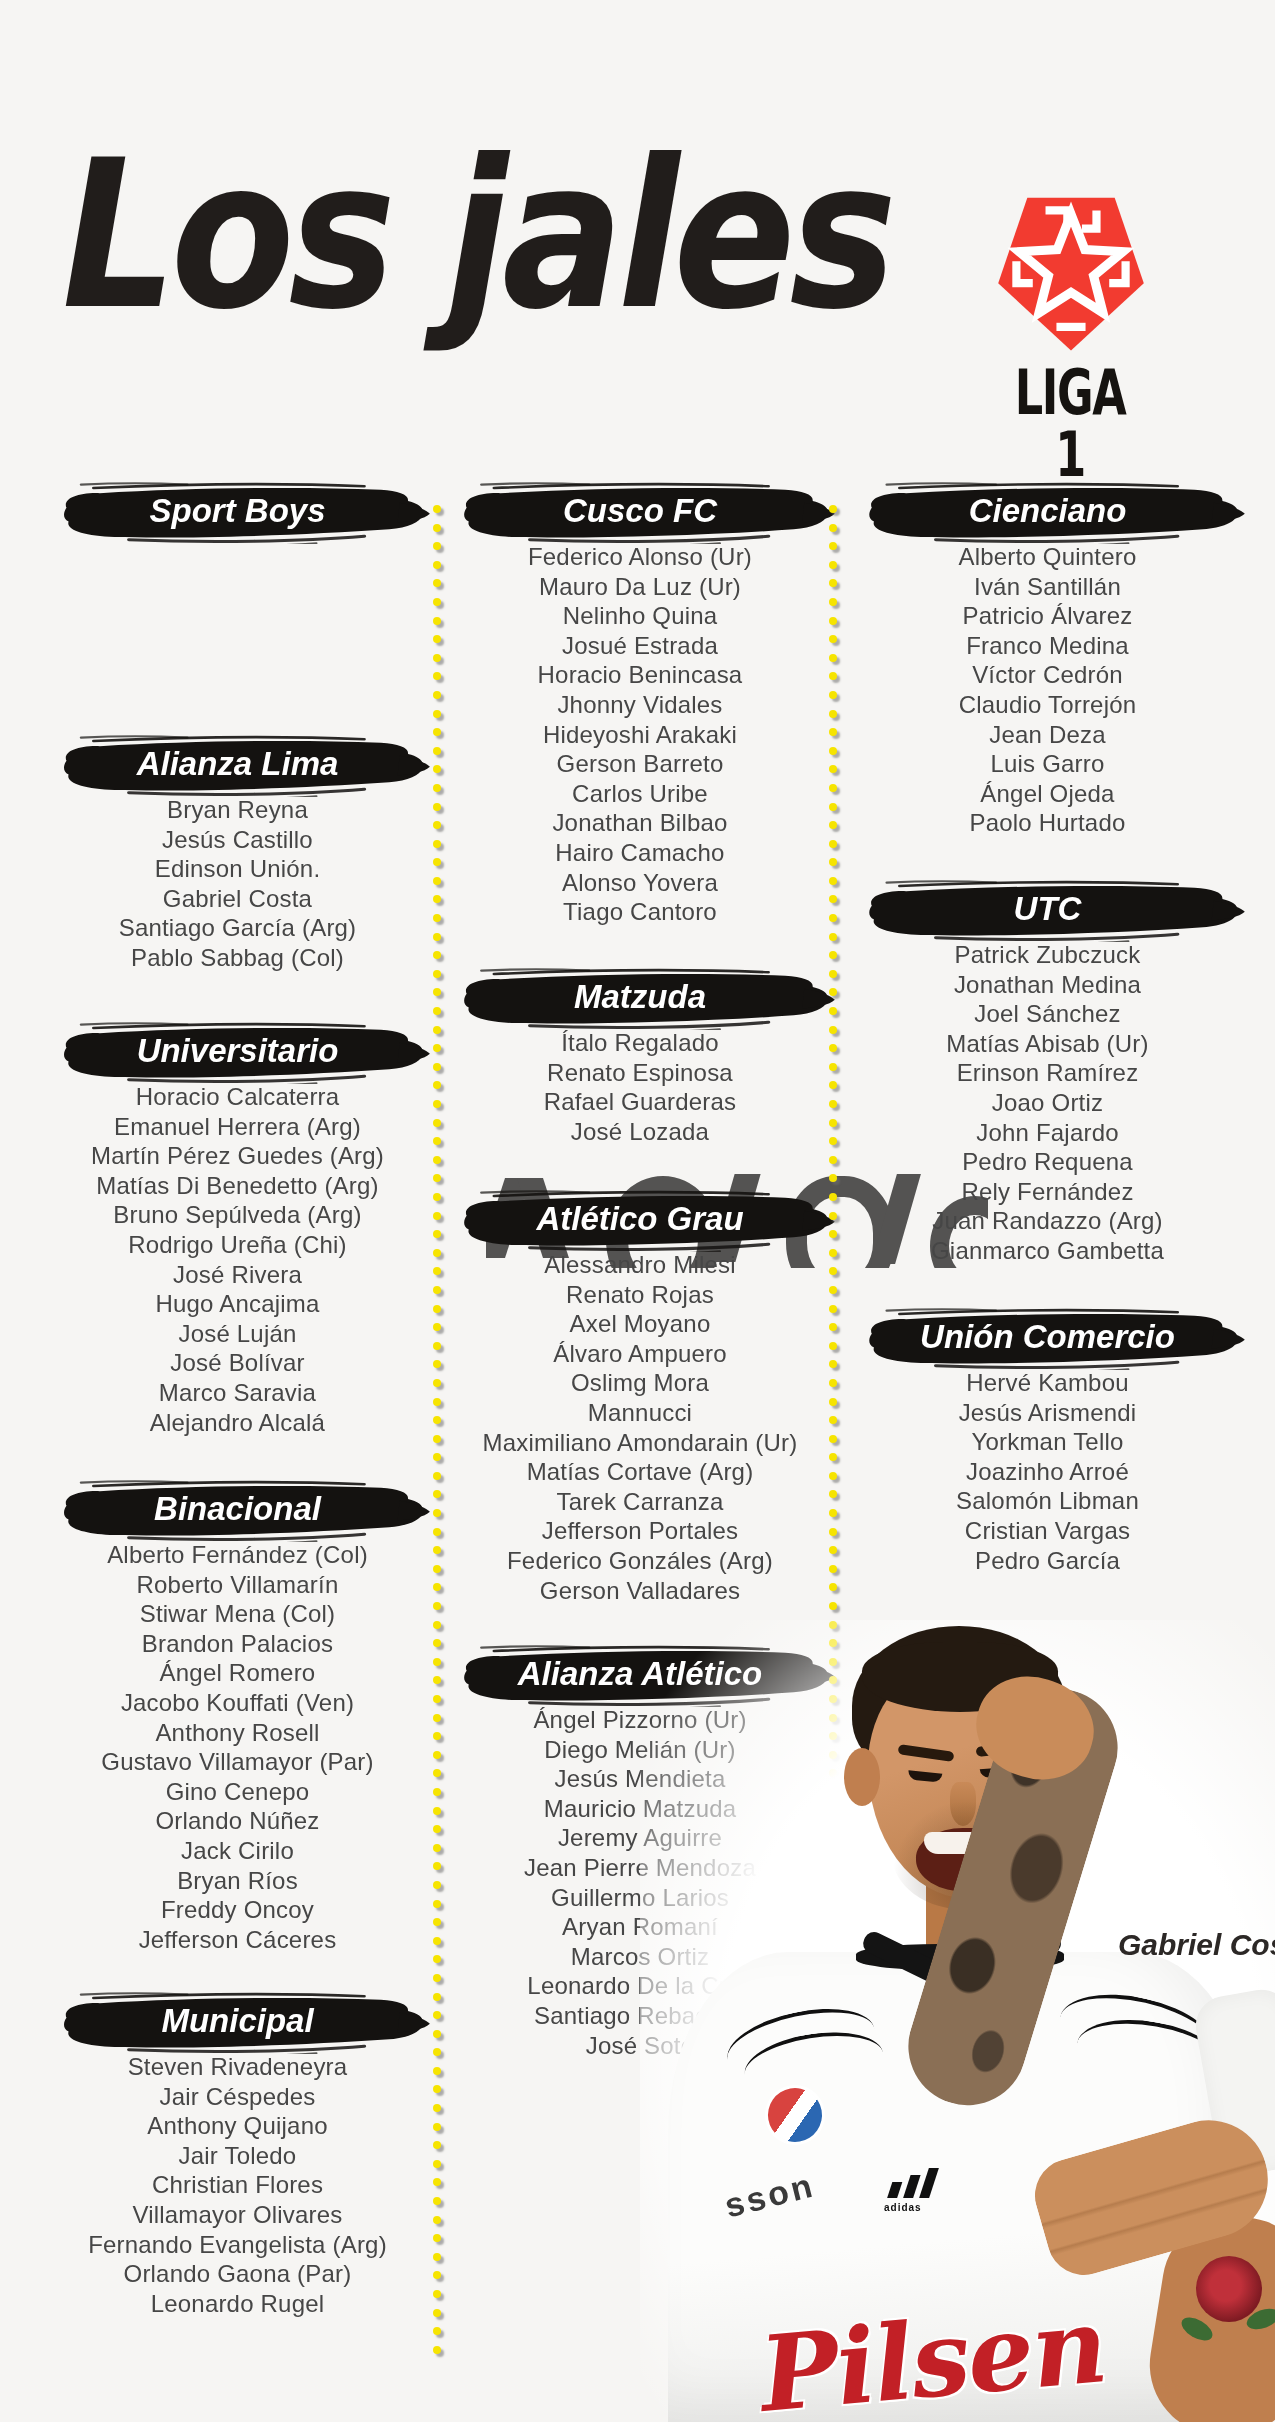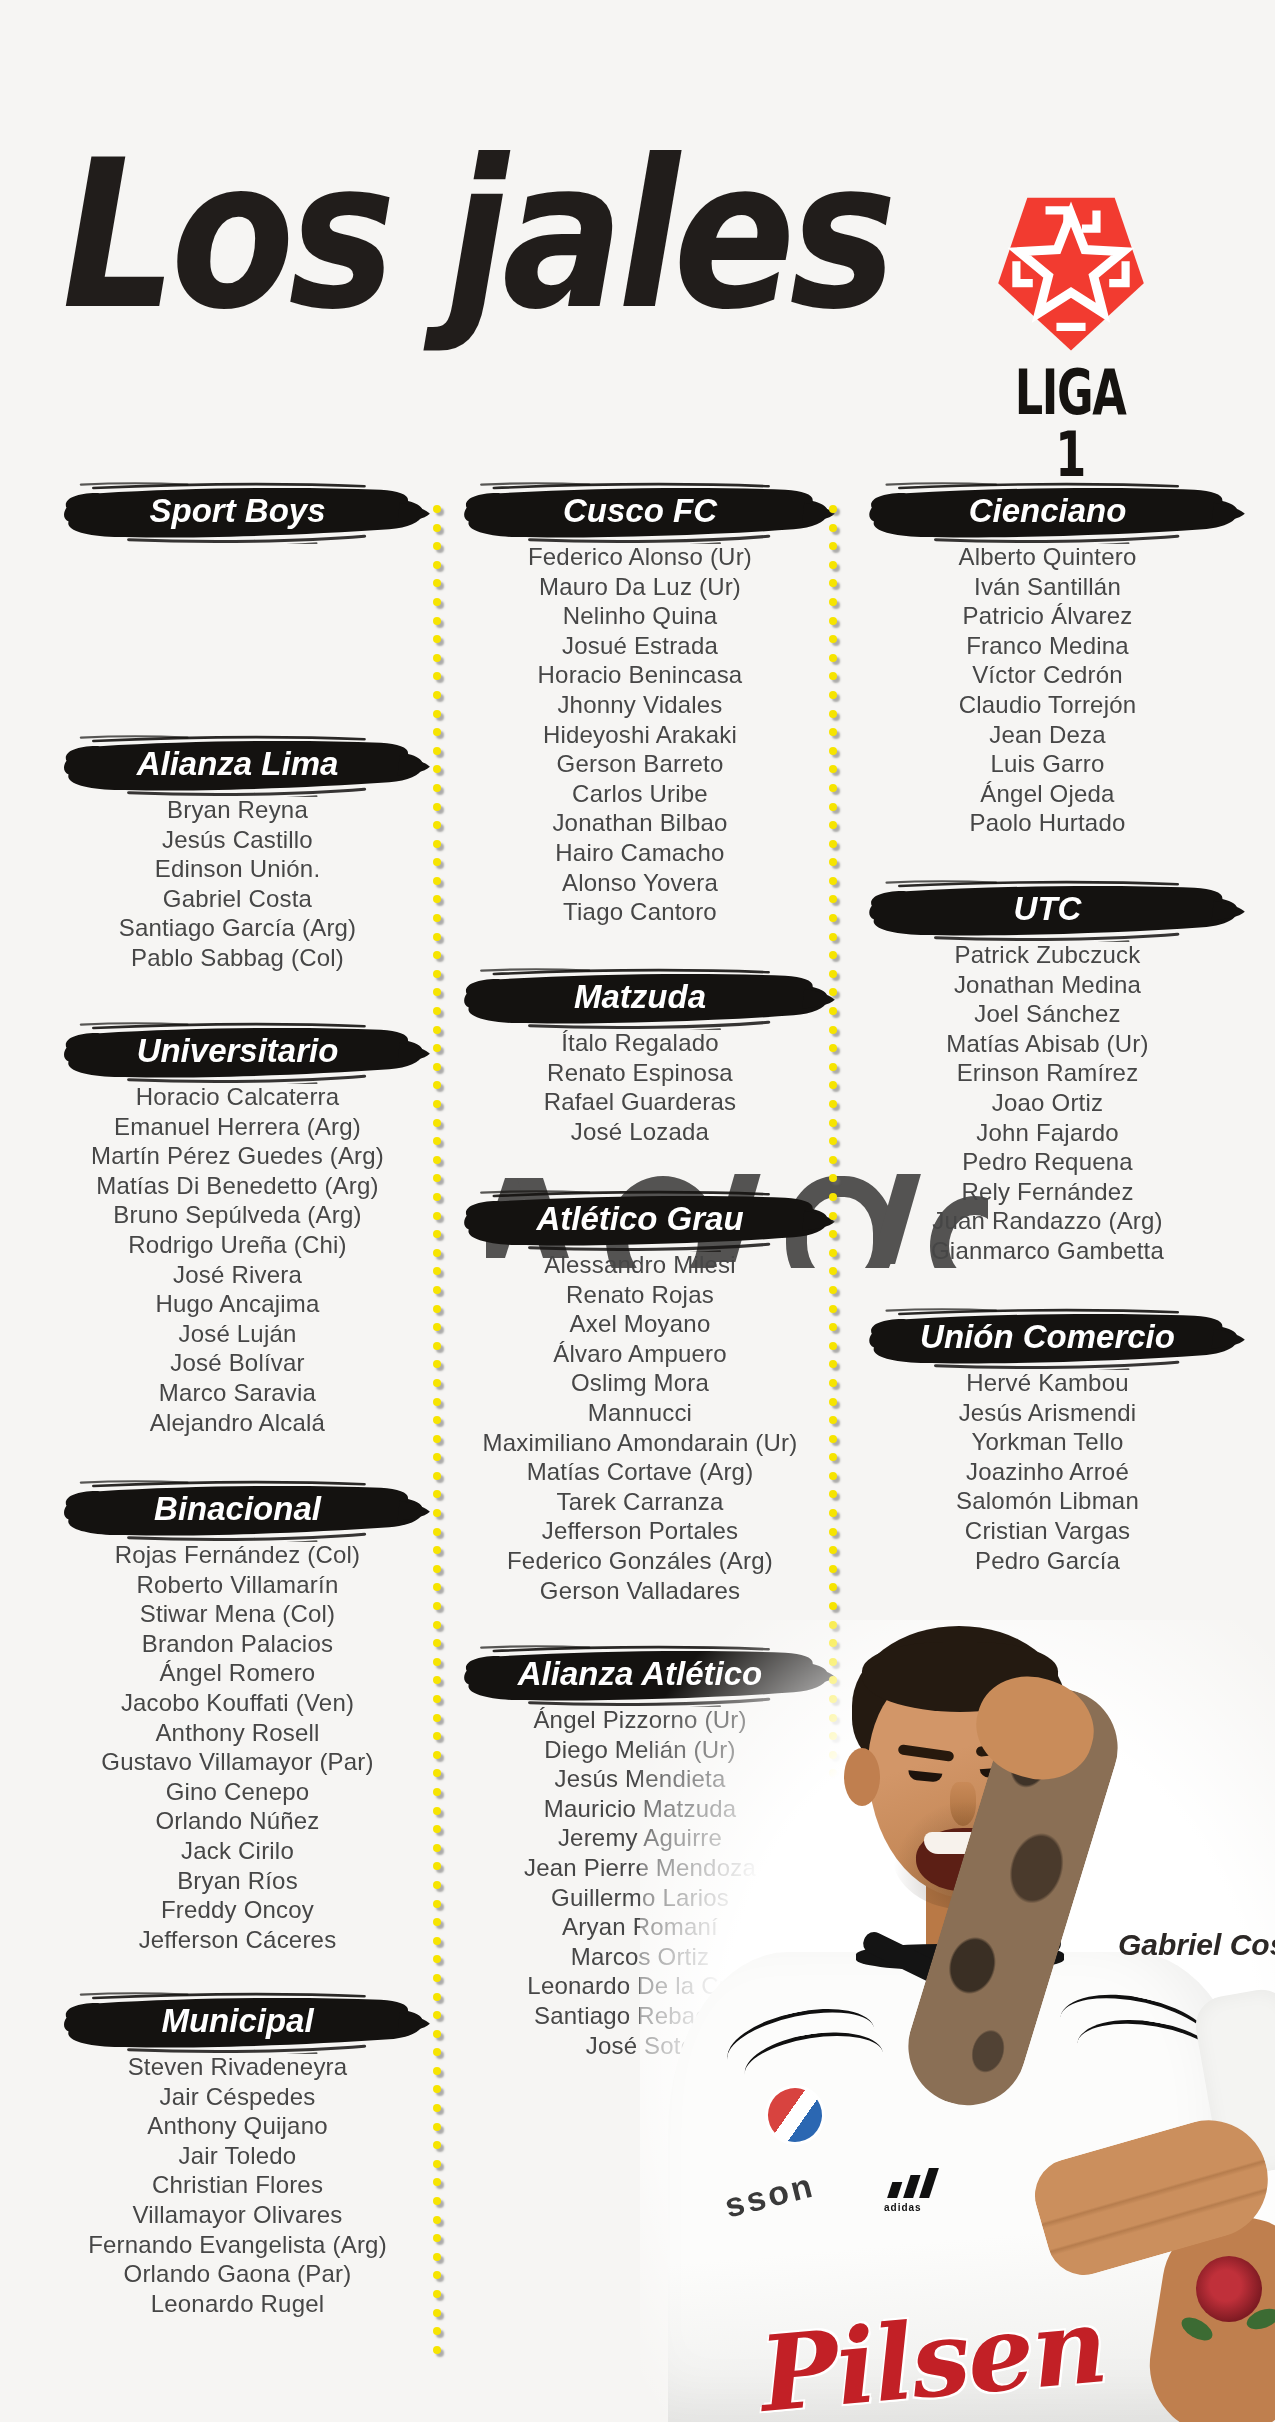--- a/index.html
+++ b/index.html
@@ -228,21 +228,21 @@
         </ul>
       </section>
       <section class="team" style="left: 60px; top: 1480px; width: 355px;">
         <div class="banner">
           <svg class="brush" viewBox="0 0 364 72" preserveAspectRatio="none">
             <use href="#brushg"></use>
           </svg>
           <span class="banner-text">Binacional</span>
         </div>
         <ul class="players">
-          <li class="player">Rojas Fernández (Col)</li>
+          <li class="player">Alberto Fernández (Col)</li>
           <li class="player">Roberto Villamarín</li>
           <li class="player">Stiwar Mena (Col)</li>
           <li class="player">Brandon Palacios</li>
           <li class="player">Ángel Romero</li>
           <li class="player">Jacobo Kouffati (Ven)</li>
           <li class="player">Anthony Rosell</li>
           <li class="player">Gustavo Villamayor (Par)</li>
           <li class="player">Gino Cenepo</li>
           <li class="player">Orlando Núñez</li>
           <li class="player">Jack Cirilo</li>

